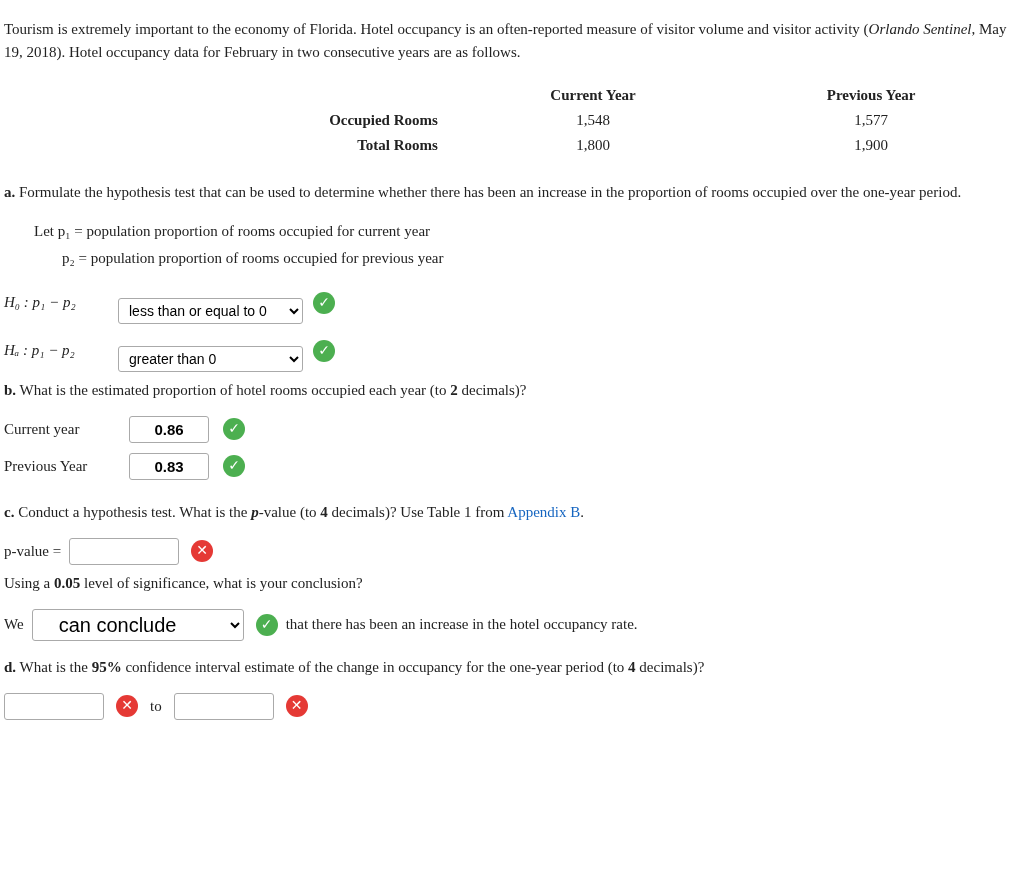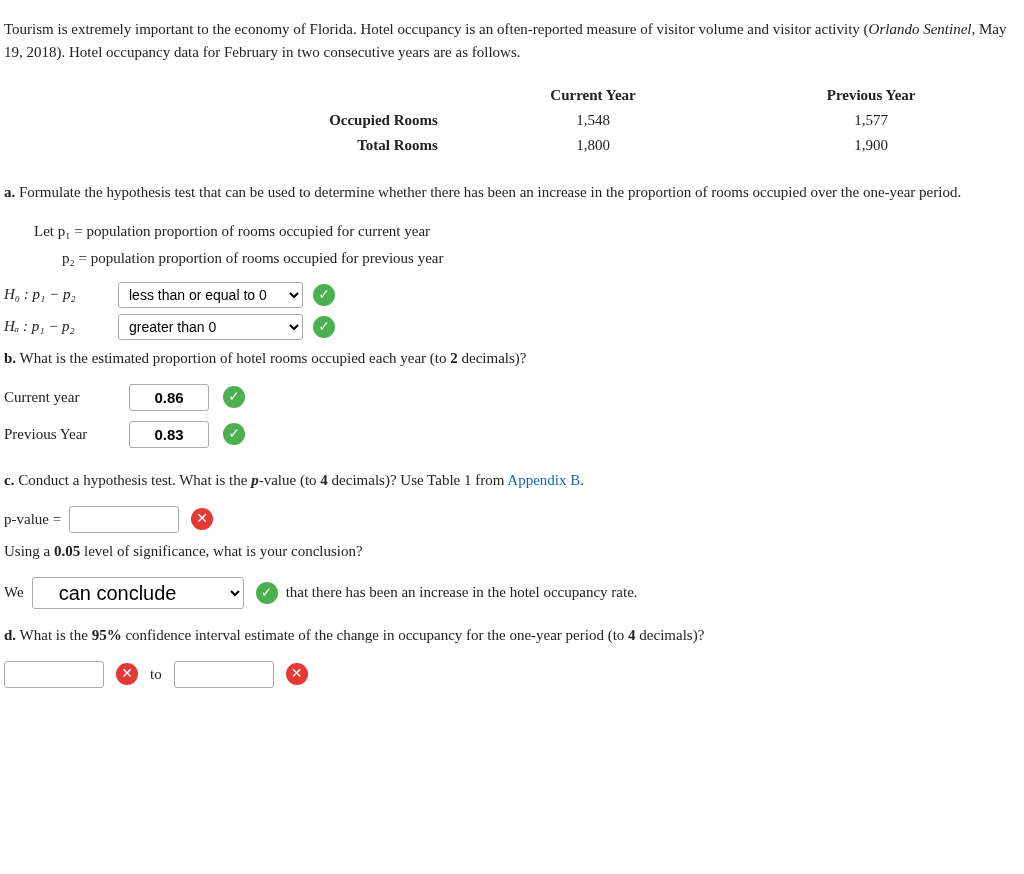--- a/index.html
+++ b/index.html
@@ -58,20 +58,21 @@
       font-size: 15px;
     }
     select.hyp-select {
       padding: 3px 6px;
       font-size: 14px;
       border: 1px solid #aaa;
       border-radius: 3px;
       background: #fff;
       min-width: 185px;
       cursor: pointer;
+      margin-top: 16px;
     }
     .check-icon {
       display: inline-block;
       width: 22px;
       height: 22px;
       border-radius: 50%;
       background: #4caf50;
       color: white;
       text-align: center;
       line-height: 22px;

